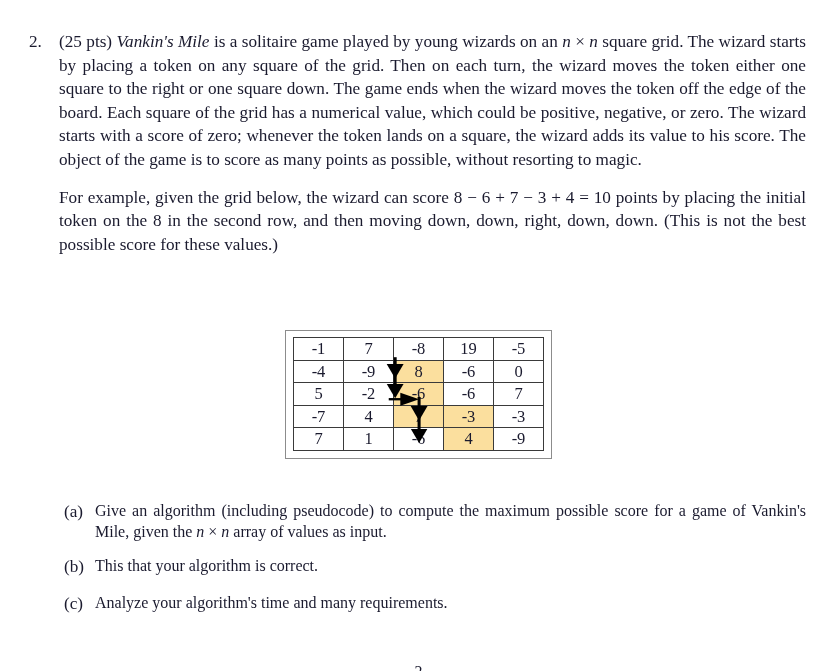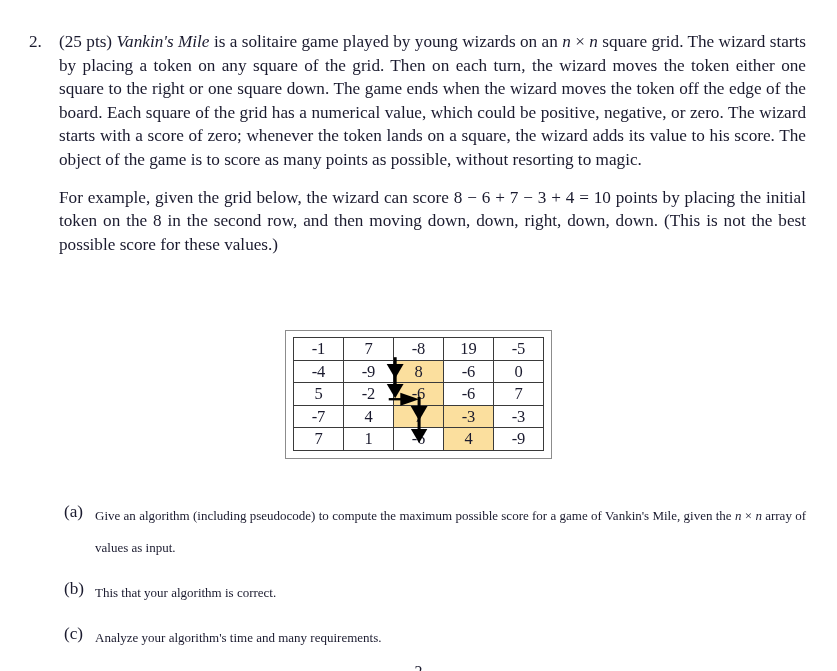--- a/index.html
+++ b/index.html
@@ -124,22 +124,22 @@
     margin-top: 13px;
   }
   .sub-label {
     flex: 0 0 31px;
     width: 31px;
     font-size: 17.2px;
     line-height: 23.6px;
   }
   .sub-text {
     flex: 1 1 auto;
-    font-size: 13px;
-    line-height: 32px;
+    font-size: 16px;
+    line-height: 21px;
     text-align: justify;
   }
 
   
   .page-number {
     position: absolute;
     left: 0;
     bottom: -6px;
     width: 837px;
     text-align: center;

